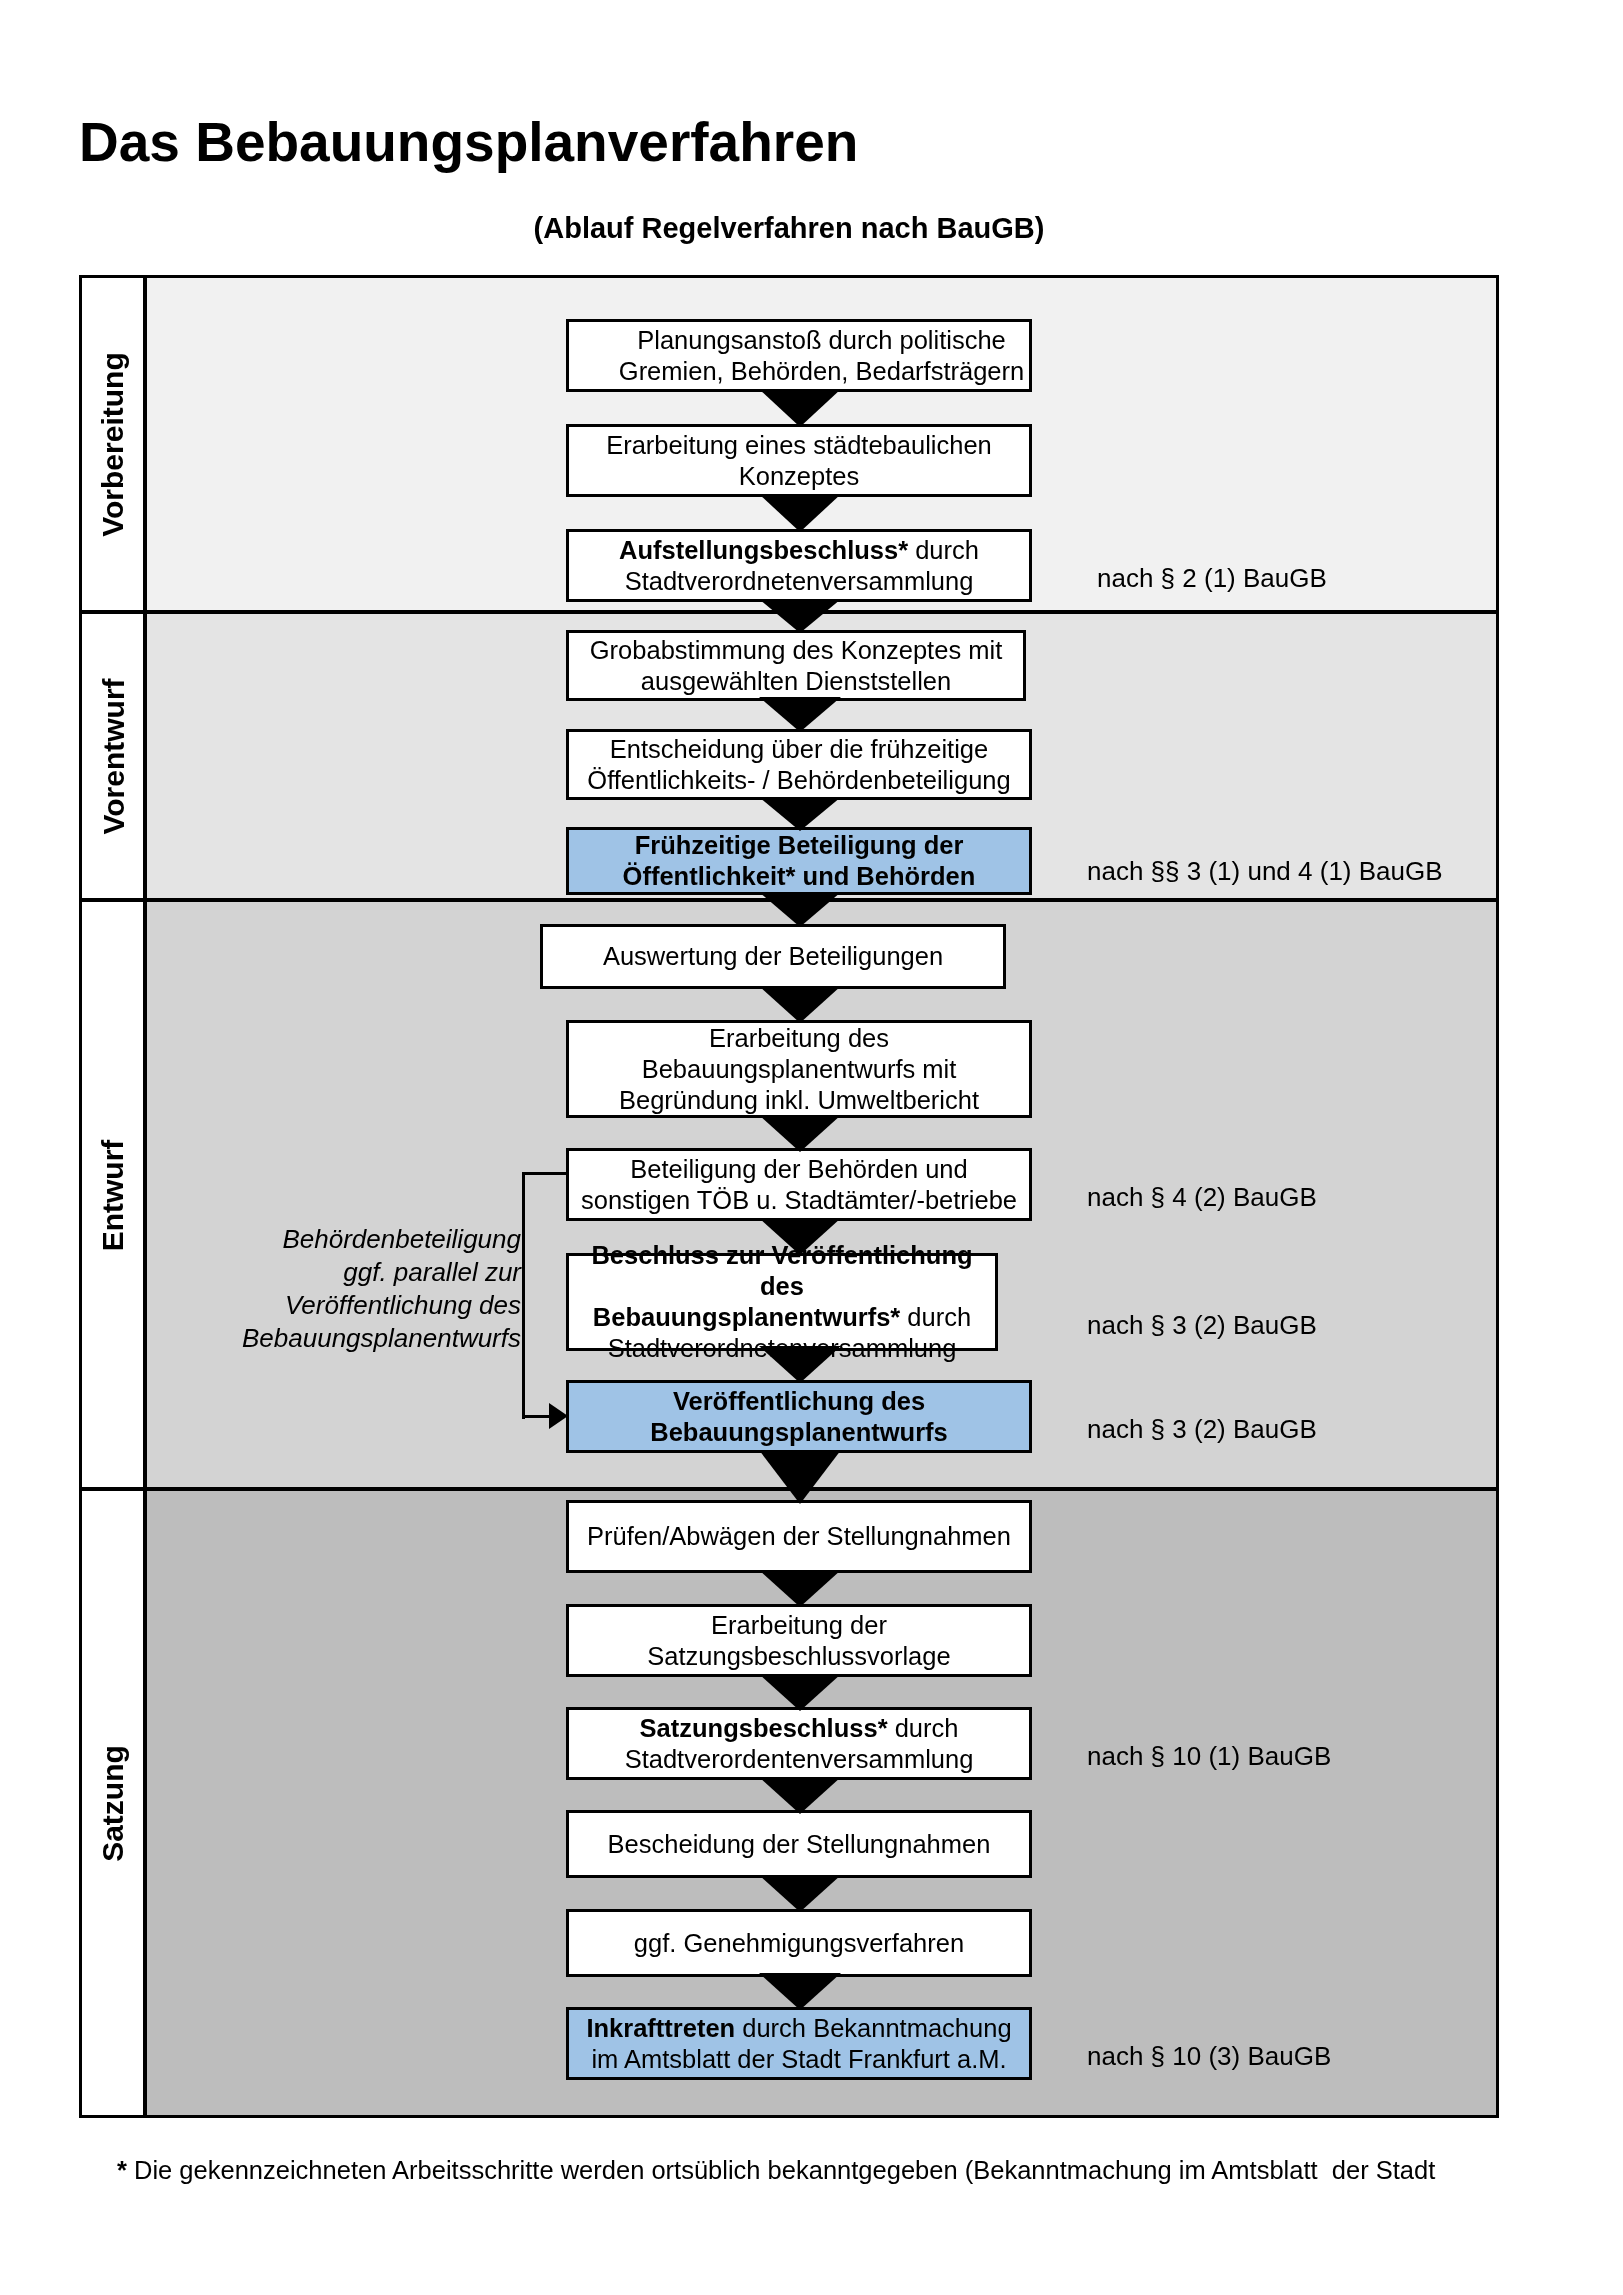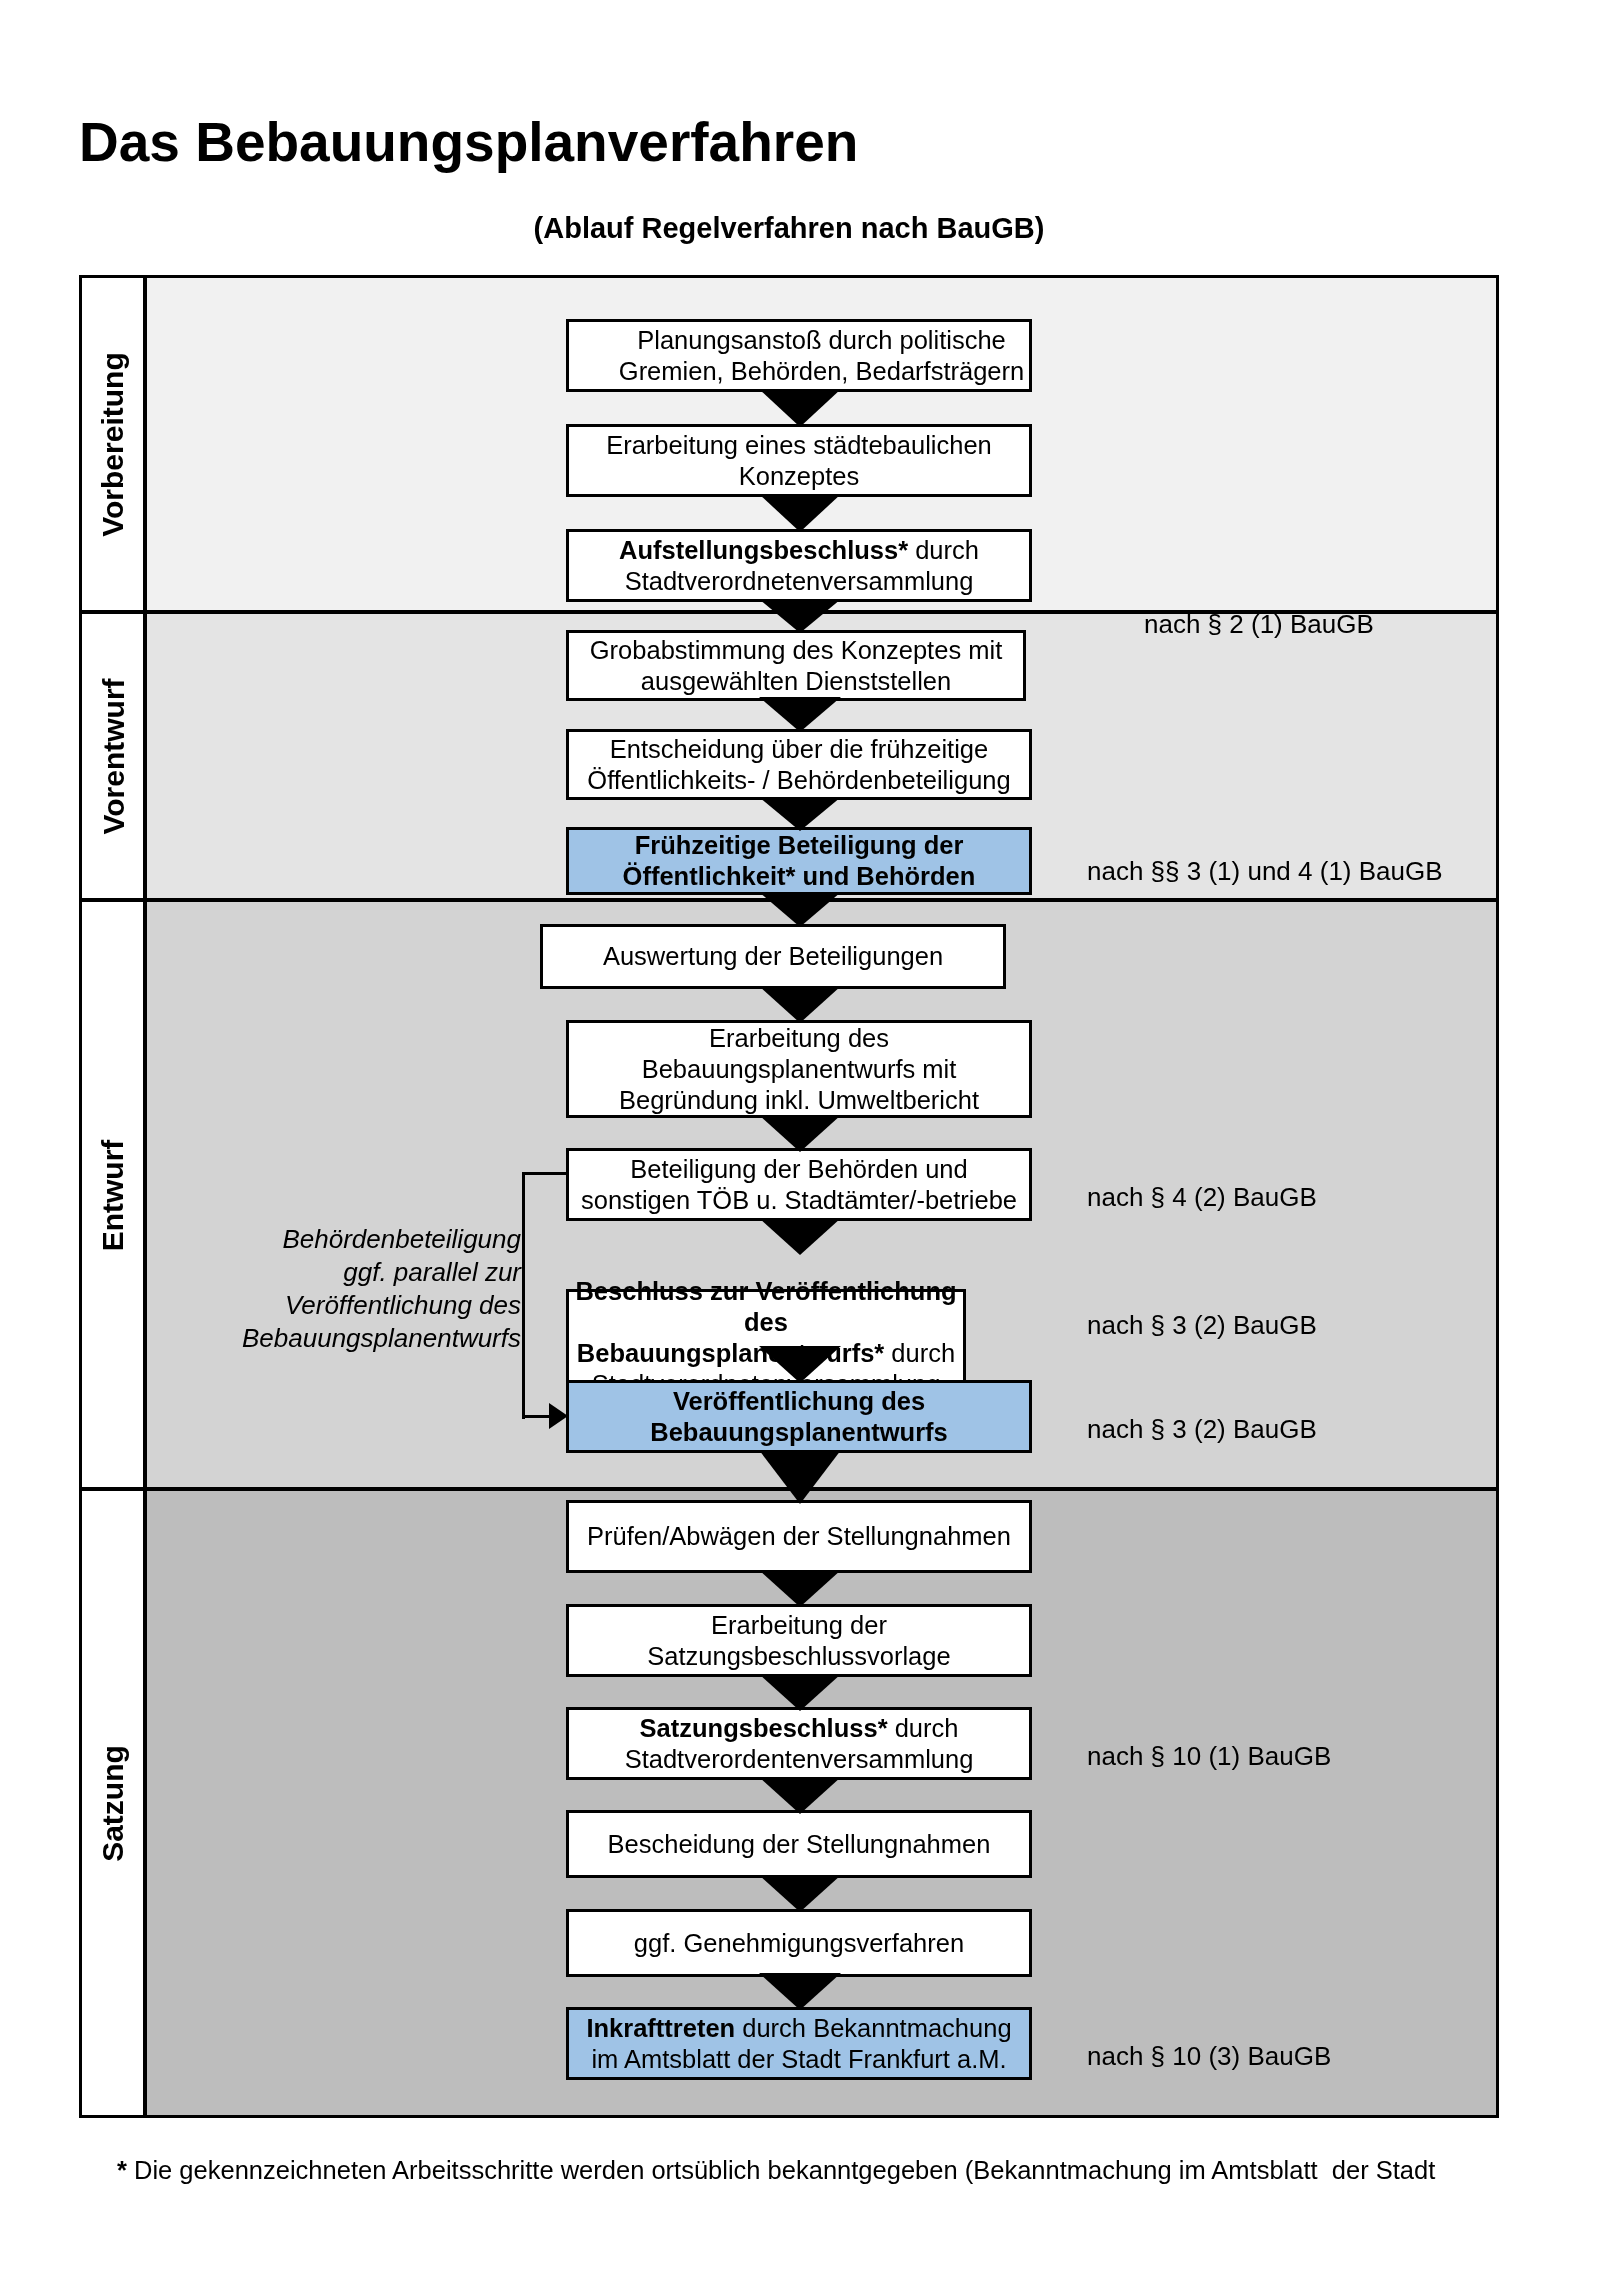--- a/index.html
+++ b/index.html
@@ -56,21 +56,21 @@
       <div class="arrow" style="position: absolute; left: 759px; top: 389px; border-top: 38px solid rgb(0, 0, 0);"></div>
       <div class="step" style="position: absolute; left: 566px; top: 424px; width: 466px; height: 73px;">
         <div><span>Erarbeitung eines städtebaulichen</span></div>
         <div><span>Konzeptes</span></div>
       </div>
       <div class="arrow" style="position: absolute; left: 759px; top: 494px; border-top: 38px solid rgb(0, 0, 0);"></div>
       <div class="step" style="position: absolute; left: 566px; top: 529px; width: 466px; height: 73px;">
         <div><span class="b">Aufstellungsbeschluss*</span><span> durch</span></div>
         <div><span>Stadtverordnetenversammlung</span></div>
       </div>
-      <div class="note" style="position: absolute; left: 1144px; top: 563px; width: 393px; height: 31px; margin-top: 46px;">nach § 2 (1) BauGB</div>
+      <div class="note" style="position: absolute; left: 1097px; top: 563px; width: 393px; height: 31px;">nach § 2 (1) BauGB</div>
       <div class="arrow" style="position: absolute; left: 759px; top: 599px; border-top: 34px solid rgb(0, 0, 0);"></div>
       <div class="step" style="position: absolute; left: 566px; top: 630px; width: 460px; height: 71px;">
         <div><span>Grobabstimmung des Konzeptes mit</span></div>
         <div><span>ausgewählten Dienststellen</span></div>
       </div>
       <div class="arrow" style="position: absolute; left: 759px; top: 697px; border-top: 35px solid rgb(0, 0, 0);"></div>
       <div class="step" style="position: absolute; left: 566px; top: 729px; width: 466px; height: 71px;">
         <div><span>Entscheidung über die frühzeitige</span></div>
         <div><span>Öffentlichkeits- / Behördenbeteiligung</span></div>
       </div>
@@ -90,21 +90,21 @@
         <div><span>Bebauungsplanentwurfs mit</span></div>
         <div><span>Begründung inkl. Umweltbericht</span></div>
       </div>
       <div class="arrow" style="position: absolute; left: 759px; top: 1115px; border-top: 37px solid rgb(0, 0, 0);"></div>
       <div class="step" style="position: absolute; left: 566px; top: 1148px; width: 466px; height: 73px;">
         <div><span>Beteiligung der Behörden und</span></div>
         <div><span>sonstigen TÖB u. Stadtämter/-betriebe</span></div>
       </div>
       <div class="note" style="position: absolute; left: 1087px; top: 1182px; width: 393px; height: 31px;">nach § 4 (2) BauGB</div>
       <div class="arrow" style="position: absolute; left: 759px; top: 1218px; border-top: 37px solid rgb(0, 0, 0);"></div>
-      <div class="step" style="position: absolute; left: 566px; top: 1289px; width: 400px; height: 98px;">
+      <div class="step" style="position: absolute; left: 566px; top: 1253px; width: 432px; height: 98px;">
         <div><span class="b">Beschluss zur Veröffentlichung des</span></div>
         <div><span class="b">Bebauungsplanentwurfs*</span><span> durch</span></div>
         <div><span>Stadtverordnetenversammlung</span></div>
       </div>
       <div class="note" style="position: absolute; left: 1087px; top: 1310px; width: 393px; height: 31px;">nach § 3 (2) BauGB</div>
       <div class="arrow" style="position: absolute; left: 759px; top: 1346px; border-top: 37px solid rgb(0, 0, 0);"></div>
       <div class="step blue" style="position: absolute; left: 566px; top: 1380px; width: 466px; height: 73px; background: rgb(159, 195, 230);">
         <div><span class="b">Veröffentlichung des</span></div>
         <div><span class="b">Bebauungsplanentwurfs</span></div>
       </div>

